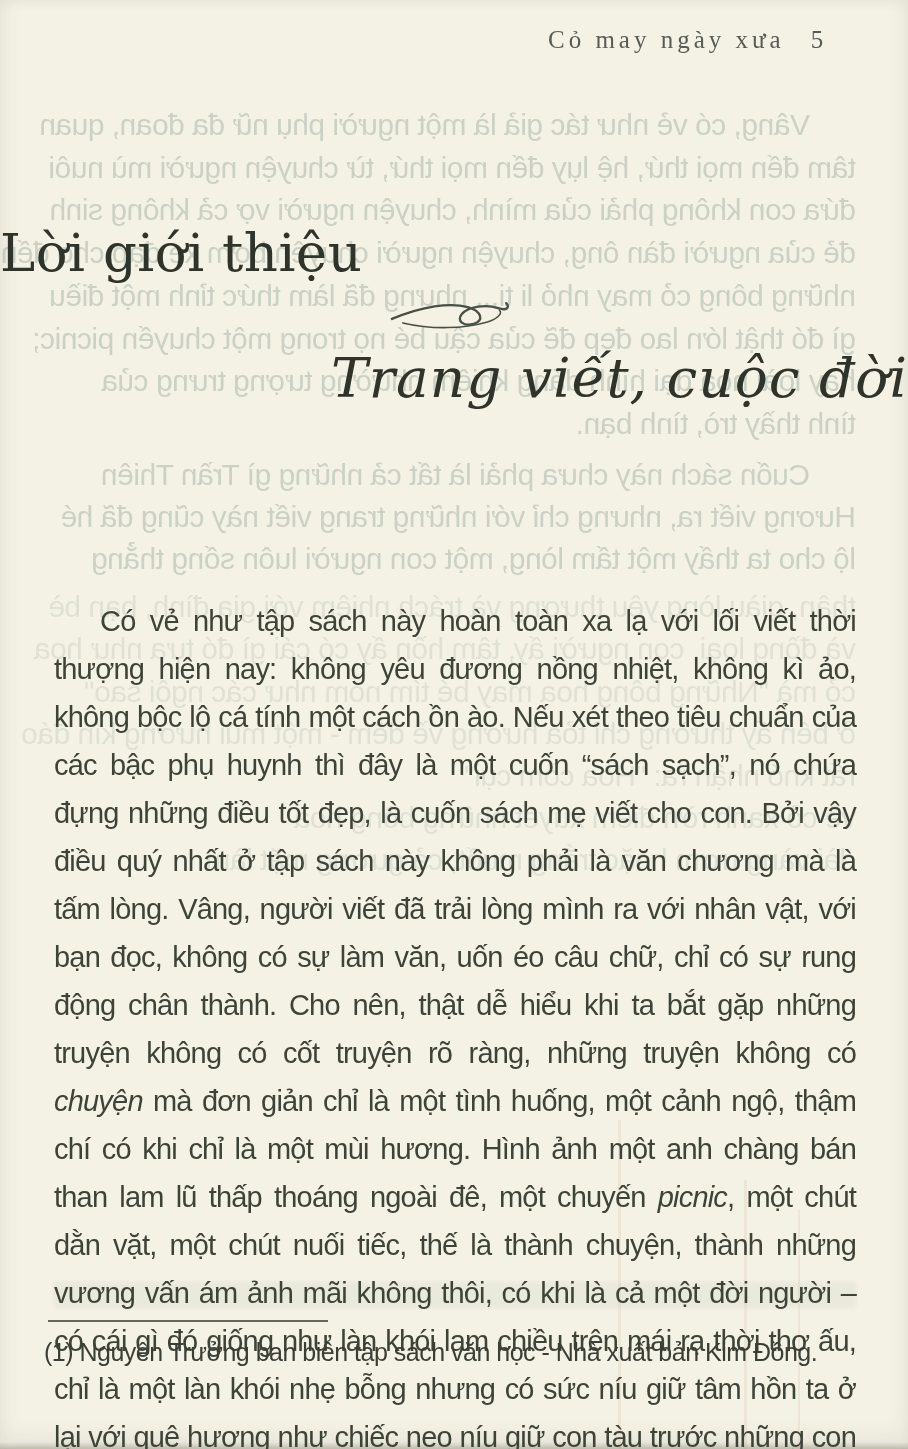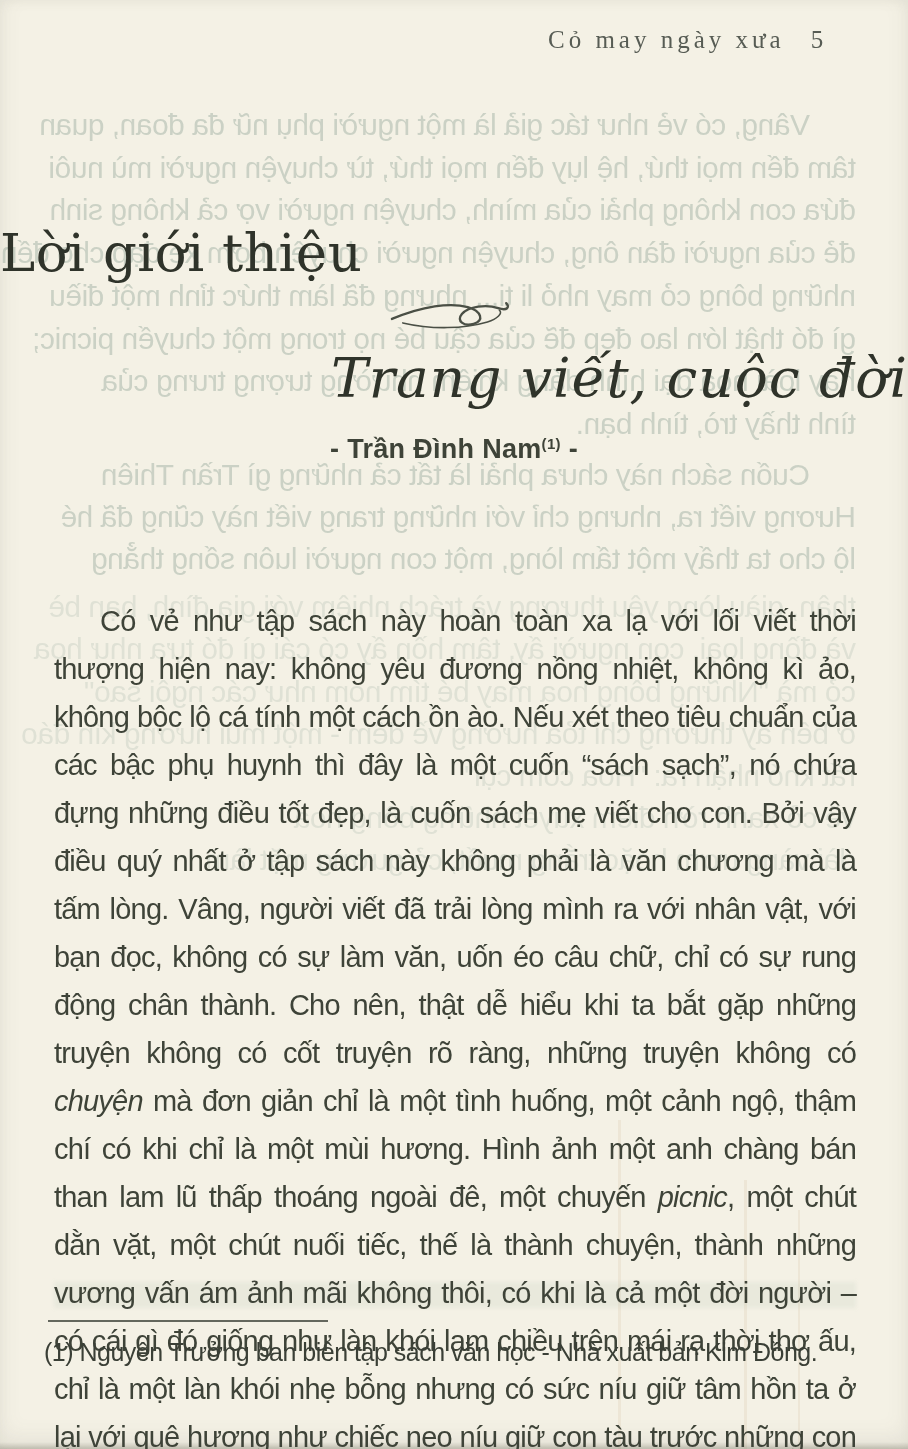--- a/index.html
+++ b/index.html
@@ -117,21 +117,20 @@
       <svg viewBox="0 0 132 36" aria-hidden="true">
         <g fill="none" stroke="#4a4f45" stroke-width="2.4" stroke-linecap="round">
           <path d="M3 21 C 34 8, 62 4, 80 9 C 94 13, 97 23, 86 26 C 76 29, 68 23, 74 16 C 81 8, 99 6, 111 10 C 120 13, 123 9, 119 5"></path>
           <path d="M14 25 C 44 32, 76 31, 100 24 C 110 21, 116 15, 112 12" stroke-width="1.6"></path>
         </g>
       </svg>
     </div>
 
     <div class="essay-title">Trang viết, cuộc đời</div>
 
-    <div class="author-line"><span>- </span><span>Trần Đình Nam</span><sup>(1)</sup><span> -</span></div>
 
     <p class="body-paragraph"><span class="">Có vẻ như tập sách này hoàn toàn xa lạ với lối viết thời thượng hiện nay: không yêu đương nồng nhiệt, không kì ảo, không bộc lộ cá tính một cách ồn ào. Nếu xét theo tiêu chuẩn của các bậc phụ huynh thì đây là một cuốn “sách sạch”, nó chứa đựng những điều tốt đẹp, là cuốn sách mẹ viết cho con. Bởi vậy điều quý nhất ở tập sách này không phải là văn chương mà là tấm lòng. Vâng, người viết đã trải lòng mình ra với nhân vật, với bạn đọc, không có sự làm văn, uốn éo câu chữ, chỉ có sự rung động chân thành. Cho nên, thật dễ hiểu khi ta bắt gặp những truyện không có cốt truyện rõ ràng, những truyện không có </span><span class="seg-italic">chuyện</span><span class=""> mà đơn giản chỉ là một tình huống, một cảnh ngộ, thậm chí có khi chỉ là một mùi hương. Hình ảnh một anh chàng bán than lam lũ thấp thoáng ngoài đê, một chuyến </span><span class="seg-italic">picnic</span><span class="">, một chút dằn vặt, một chút nuối tiếc, thế là thành chuyện, thành những vương vấn ám ảnh mãi không thôi, có khi là cả một đời người – có cái gì đó giống như làn khói lam chiều trên mái rạ thời thơ ấu, chỉ là một làn khói nhẹ bỗng nhưng có sức níu giữ tâm hồn ta ở lại với quê hương như chiếc neo níu giữ con tàu trước những con sóng lớn.</span></p>
 
     <div class="footnote-rule"></div>
     <div class="footnote">(1) Nguyên Trưởng ban biên tập sách văn học - Nhà xuất bản Kim Đồng.</div>
   </div>
 
   <div class="scan-artifact sa1"></div>
   <div class="scan-artifact sa2"></div>
   <div class="scan-artifact sa3"></div>

